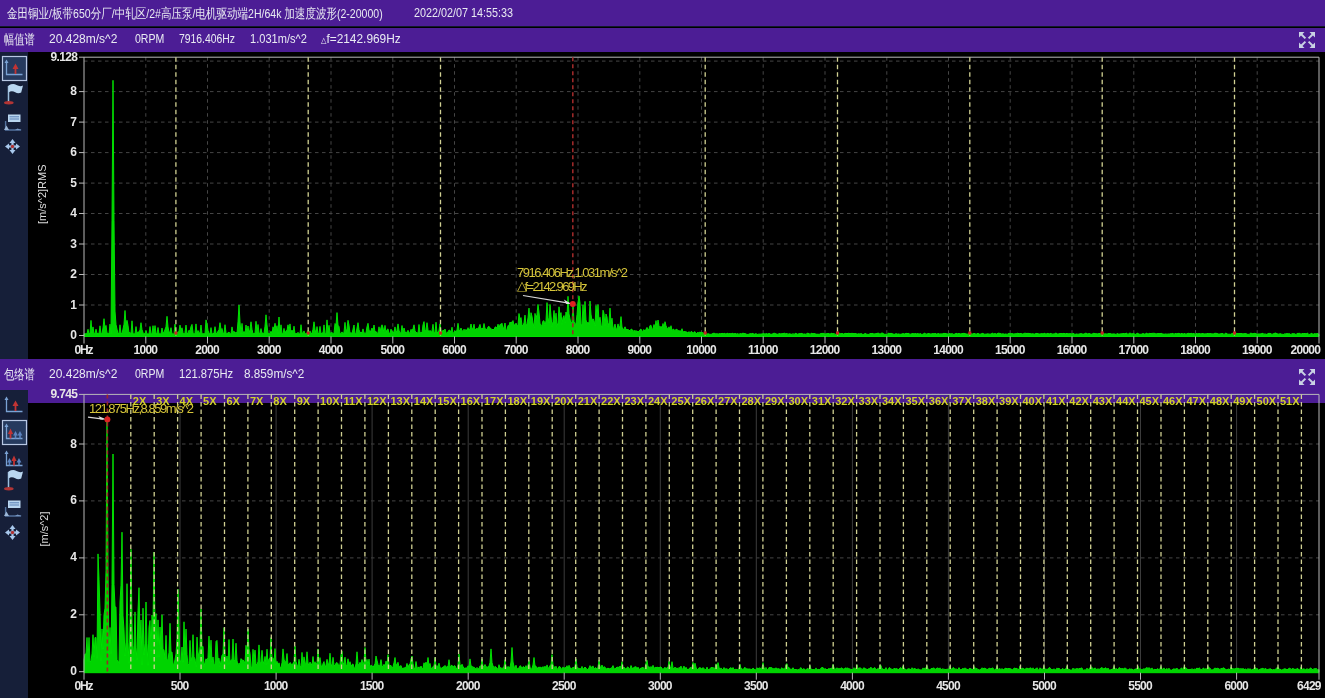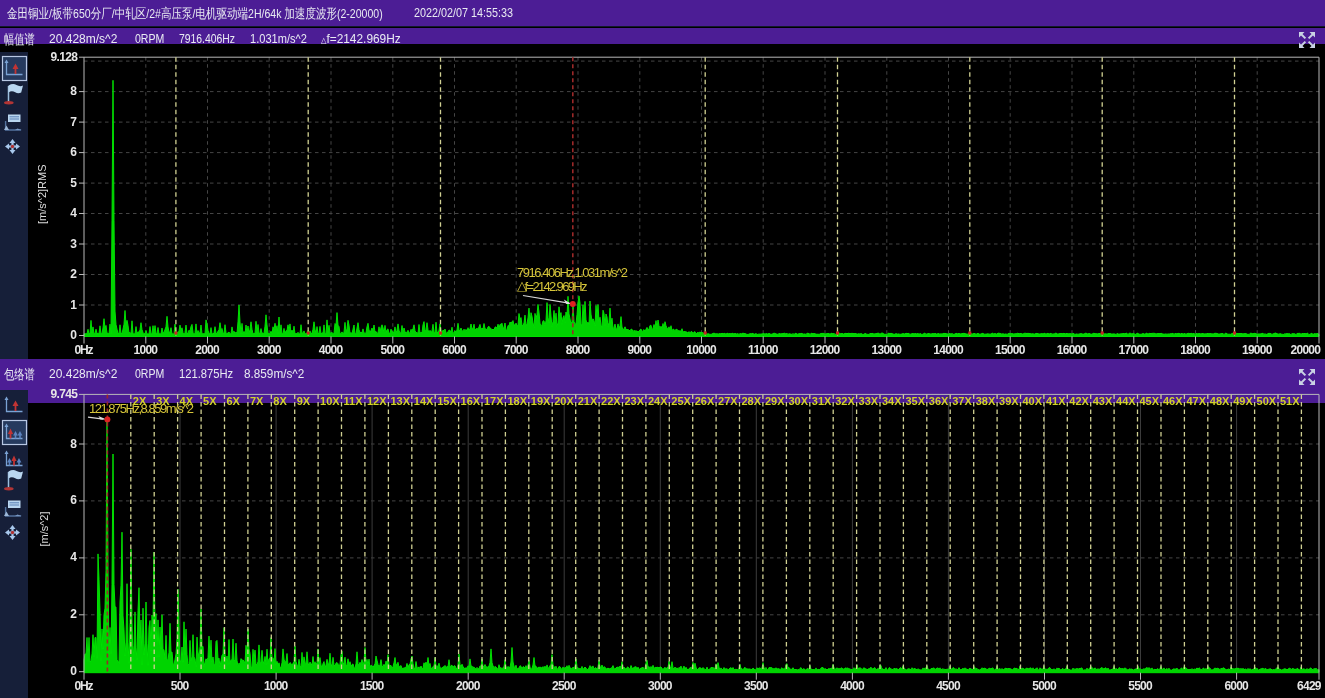--- a/index.html
+++ b/index.html
@@ -14,21 +14,21 @@
 .ann{fill:#d6c53a;font-size:13px;font-family:"Liberation Sans",sans-serif}
 .hx{fill:#d2d22a;font-size:11px;font-weight:bold;font-family:"Liberation Sans",sans-serif}
 .vlab{position:absolute;color:#dcdcdc;font-size:11px;transform:rotate(-90deg);transform-origin:center;white-space:nowrap}
 .side{position:absolute;left:0;width:28px;background:#161f39}
 </style></head>
 <body>
 <div class="bar" style="top:0;height:27px;border-bottom:1px solid #11182c">
  <span style="left:7px;top:5px;transform:scaleX(0.78)">金田铜业/板带650分厂/中轧区/2#高压泵/电机驱动端2H/64k 加速度波形(2-20000)</span>
  <span style="left:414px;top:5px;transform:scaleX(0.80)">2022/02/07 14:55:33</span>
 </div>
-<div class="bar" style="top:28px;height:16px">
+<div class="bar" style="top:28px;height:24px">
  <span style="left:4px;top:3px">幅值谱</span>
  <span style="left:49px;top:3px;transform:scaleX(0.89)">20.428m/s^2</span>
  <span style="left:135px;top:3px;transform:scaleX(0.78)">0RPM</span>
  <span style="left:179px;top:3px;transform:scaleX(0.77)">7916.406Hz</span>
  <span style="left:250px;top:3px;transform:scaleX(0.82)">1.031m/s^2</span>
  <span style="left:321px;top:3px;transform:scaleX(0.88)"><span style="position:static;font-size:8px">△</span>f=2142.969Hz</span>
 </div>
 <div class="side" style="top:52px;height:307px"></div>
 <div class="bar" style="top:359px;height:44px">
  <span style="left:4px;top:7px">包络谱</span>

